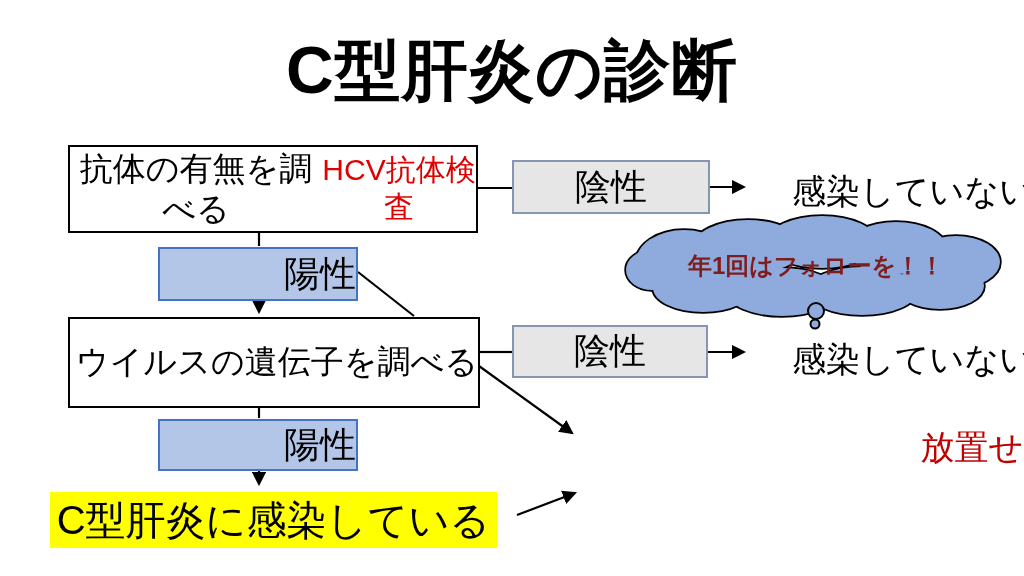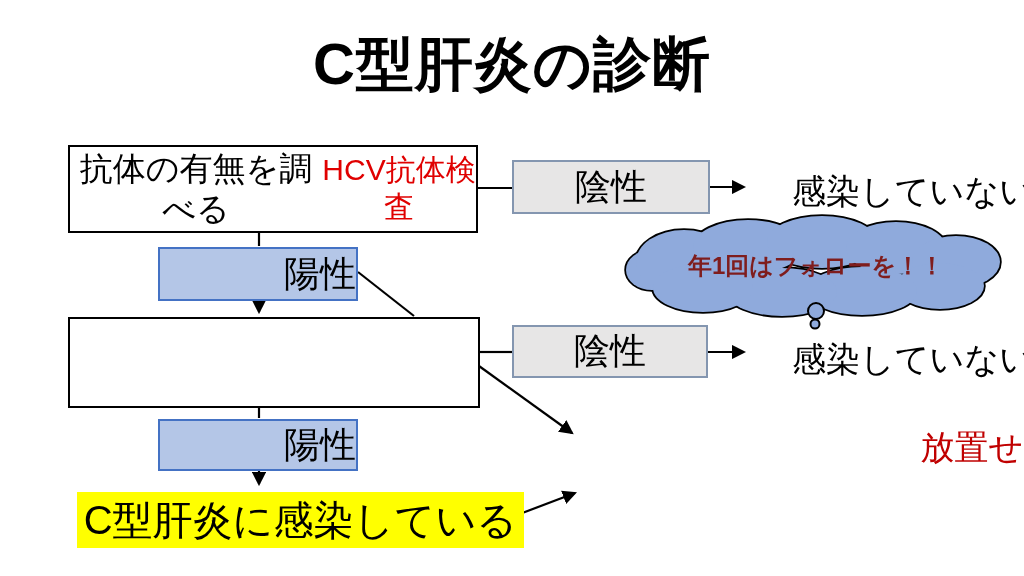--- a/index.html
+++ b/index.html
@@ -11,21 +11,21 @@
   *{margin:0;padding:0;box-sizing:border-box;}
   html,body{width:1024px;height:576px;}
   body{
     font-family:"Liberation Sans","DejaVu Sans",sans-serif;
     background:#ffffff; position:relative; overflow:hidden;
   }
   .stage{position:absolute;left:0;top:0;width:1024px;height:576px;}
   .abs{position:absolute;}
   .title{
     left:0; top:26px; width:1024px; text-align:center;
-    font-size:58px; font-weight:bold; color:#000; letter-spacing:1px;
+    font-size:66px; font-weight:bold; color:#000; letter-spacing:1px;
   }
   .testbox{
     background:#fff; border:2.5px solid #000;
     display:flex; align-items:center; justify-content:flex-end;
     text-align:center; line-height:1.22;
   }
   .testbox .l1{font-size:33px; color:#000;}
   .testbox .l2{font-size:30px; color:var(--red-label);}
   .box1{left:68px; top:145px; width:410px; height:88px;}
   .box2{left:68px; top:317px; width:412px; height:91px;}
@@ -36,21 +36,21 @@
   .neg{background:var(--gray-fill); border:2px solid var(--gray-border);}
   .pos{background:var(--blue-fill); border:2px solid var(--blue-border);justify-content:flex-end;}
   .neg1{left:512px; top:160px; width:198px; height:54px;}
   .neg2{left:512px; top:325px; width:196px; height:53px;}
   .pos1{left:158px; top:247px; width:200px; height:54px;}
   .pos2{left:158px; top:419px; width:200px; height:52px;}
   .notinfected{font-size:34px; color:#000; white-space:nowrap;margin-left:40px;}
   .ni1{left:752px; top:169px;}
   .ni2{left:752px; top:337px;}
   .finalbox{
-    left:77px; top:492px; width:447px; height:56px;
+    left:50px; top:492px; width:447px; height:56px;
     background:var(--yellow);
     display:flex; align-items:center; justify-content:center;
     font-size:40px; color:#000; white-space:nowrap;
   }
   .consult{
     left:612px; top:424px; width:446px;
     text-align:right; color:var(--red-accent);
     font-size:34px; line-height:1.36; white-space:nowrap;
   }
   .cloud-text{
@@ -119,20 +119,21 @@
   </div>
   <div class="abs notinfected ni1">感染していない</div>
 
   <div class="abs resultbox pos pos1">
     <span>陽性</span>
   </div>
 
   <div class="abs cloud-text">年1回はフォローを！！</div>
 
   <div class="abs testbox box2">
+    <div class="l1">ウイルスの遺伝子を調べる</div>
   </div>
 
   <div class="abs resultbox neg neg2">
     <span>陰性</span>
   </div>
   <div class="abs notinfected ni2">感染していない</div>
 
   <div class="abs resultbox pos pos2">
     <span>陽性</span>
   </div>

